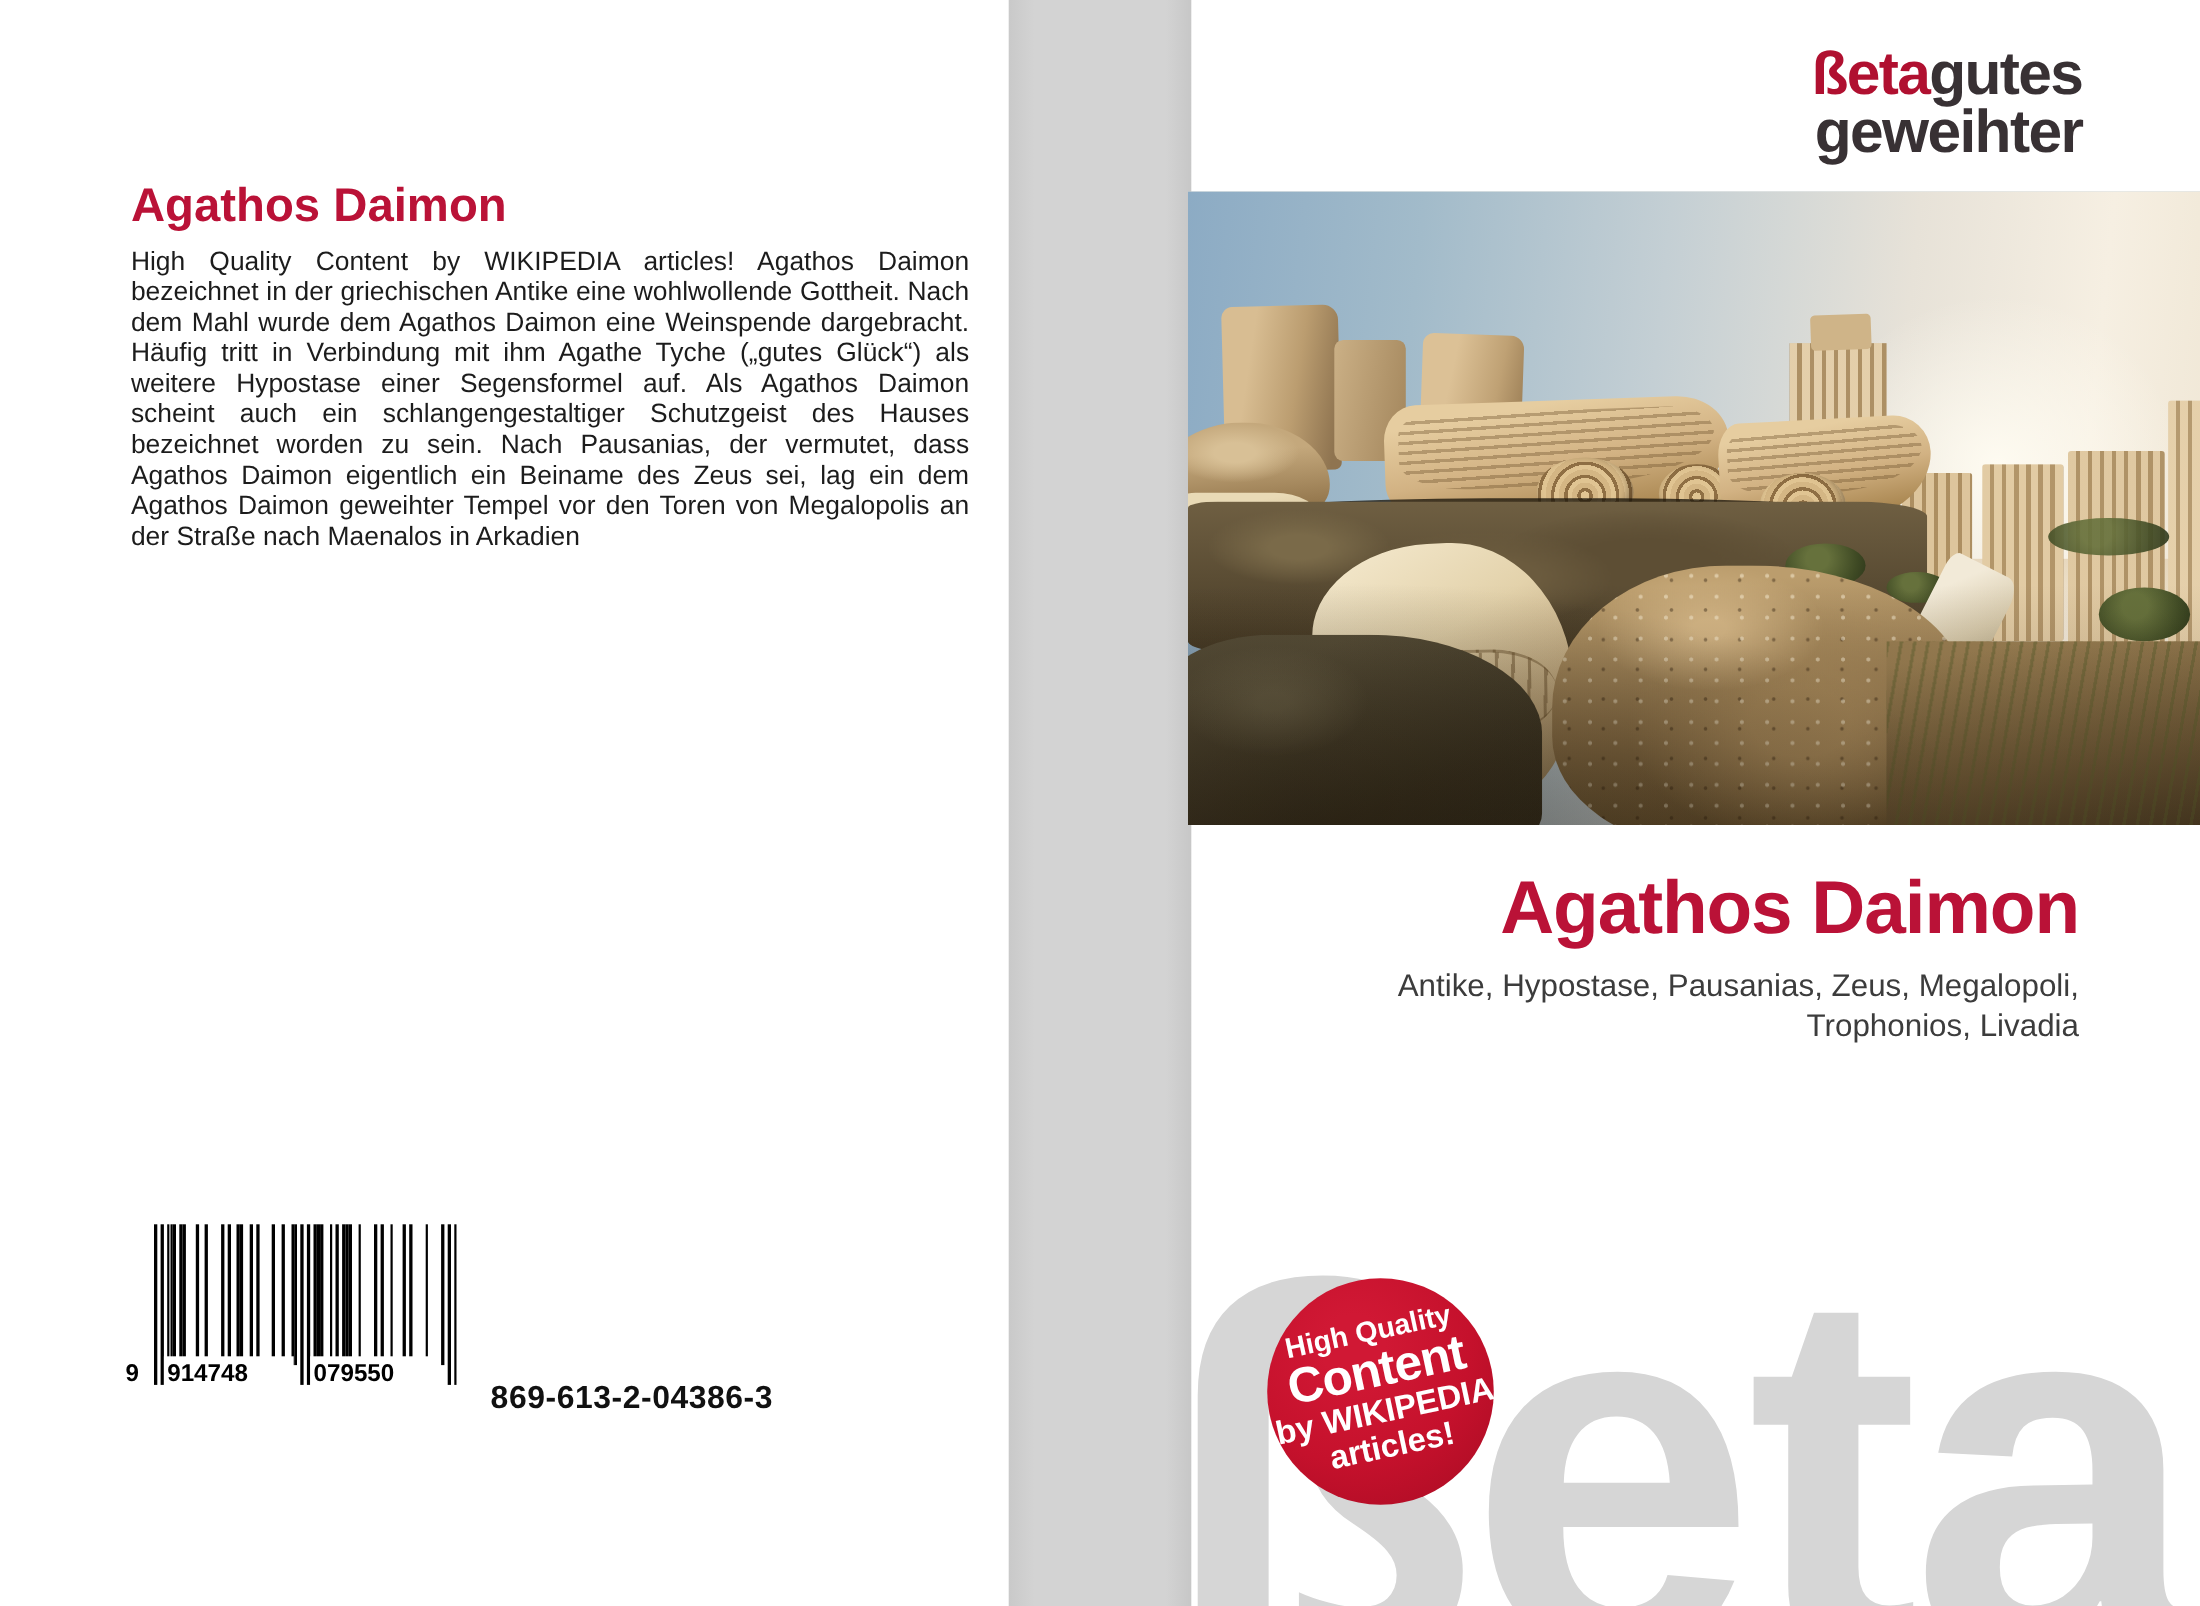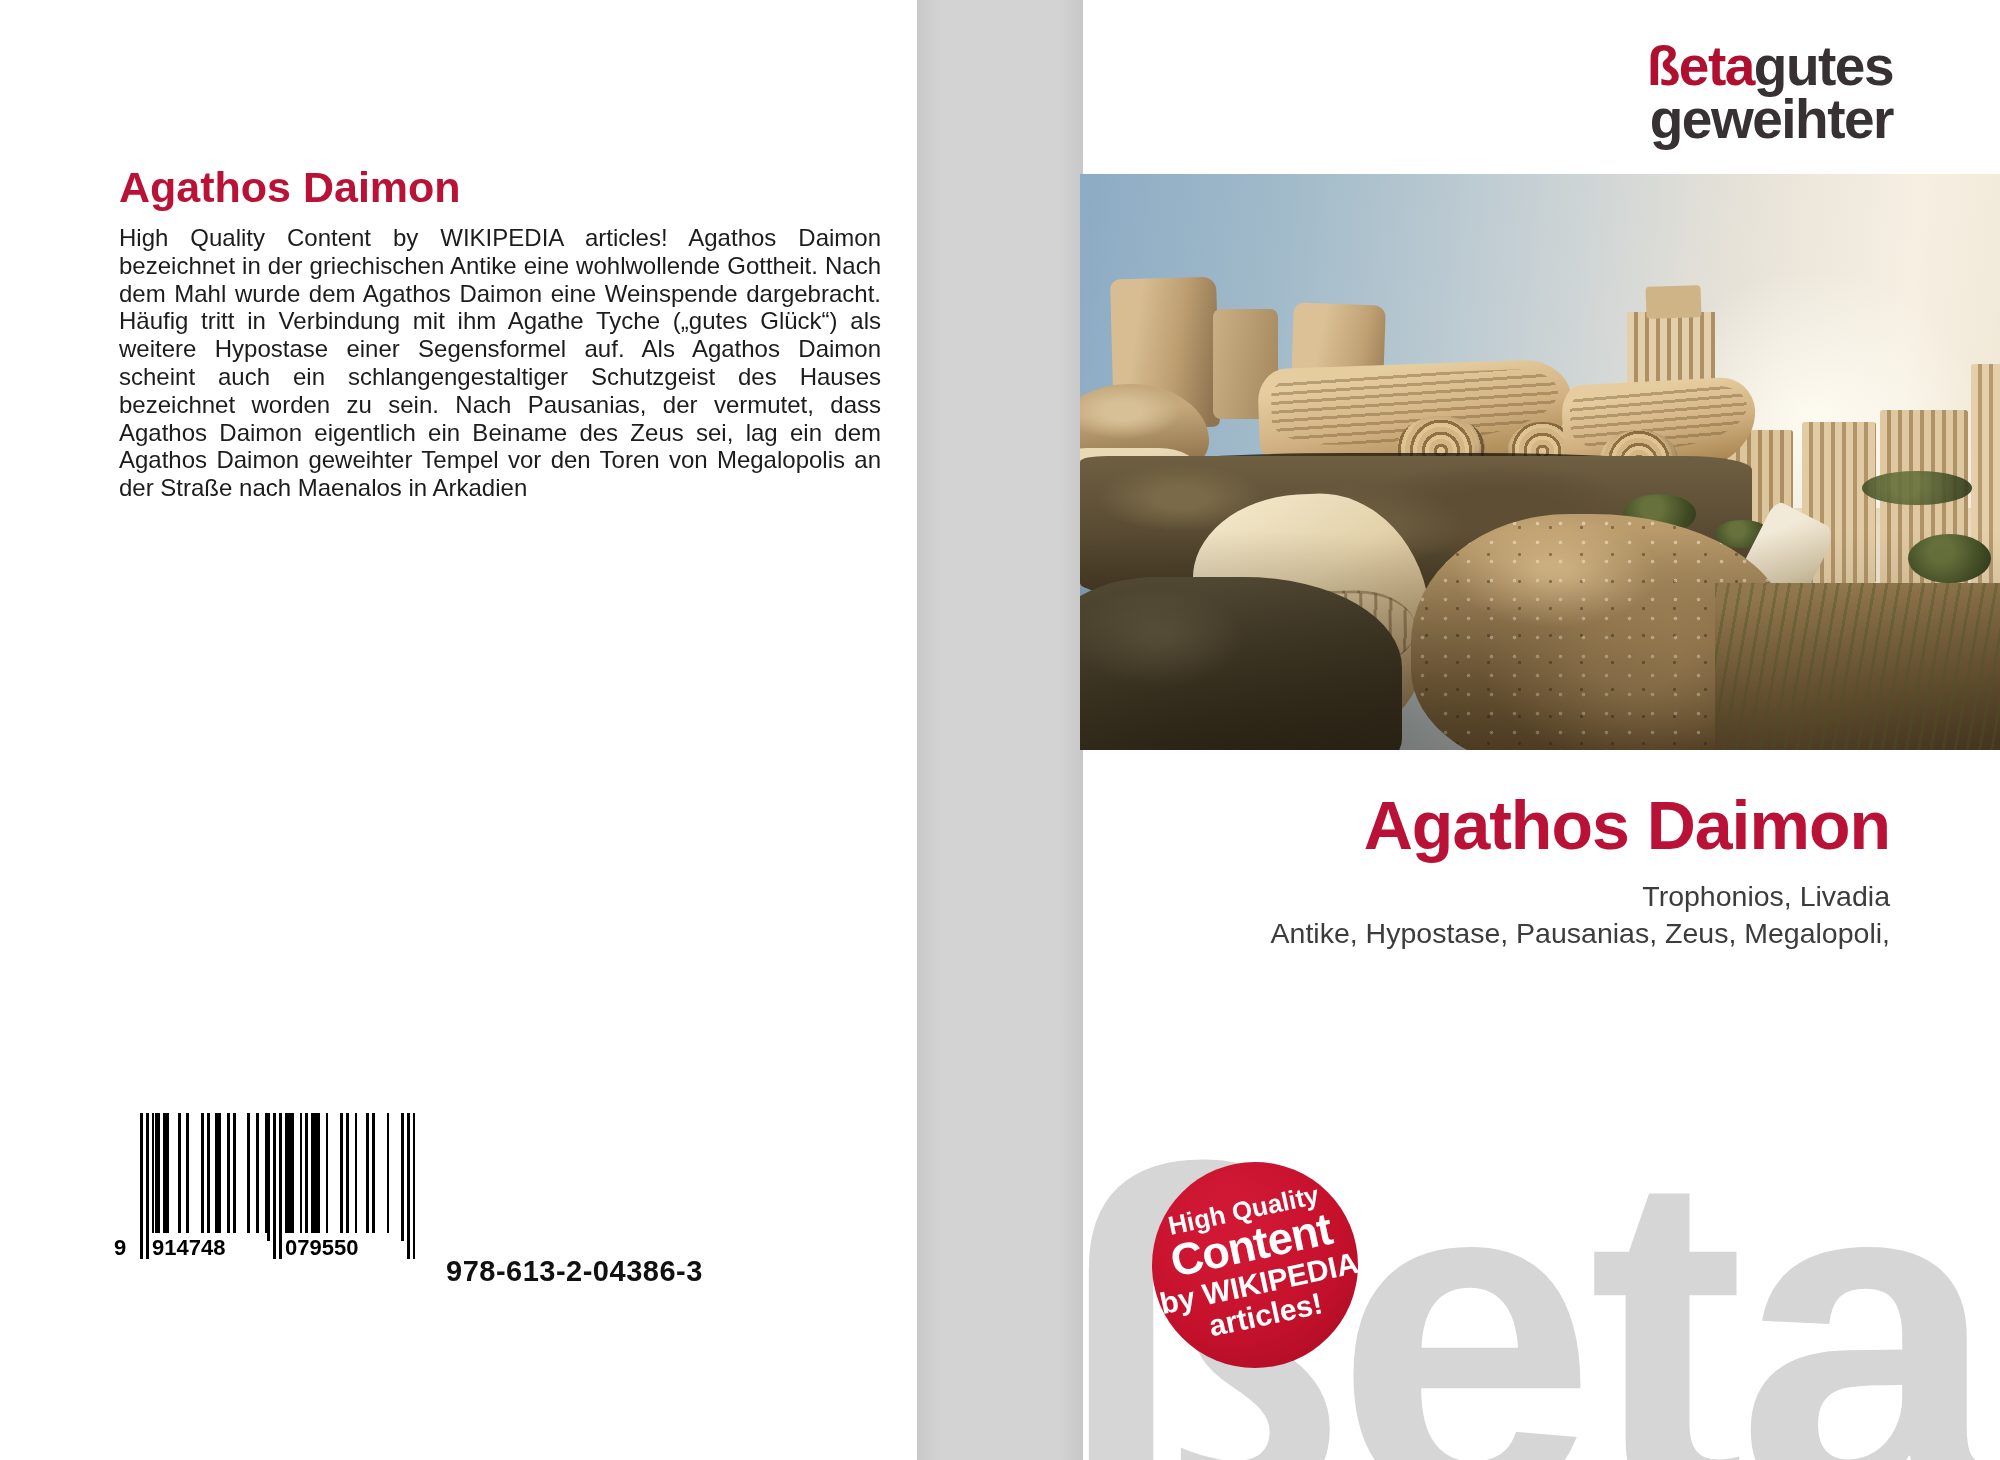--- a/index.html
+++ b/index.html
@@ -197,21 +197,21 @@
         <div class="bc-bar" style="left: 246.5px; height: 128px;"></div>
         <div class="bc-bar" style="left: 261px; height: 128px;"></div>
         <div class="bc-bar" style="left: 266.8px; height: 146px;"></div>
         <div class="bc-bar" style="left: 272.6px; height: 146px;"></div>
       </div>
     <div class="bc-lead">9</div>
     <div class="bc-label bc-label-1">914748</div>
     <div class="bc-label bc-label-2">079550</div>
   </div>
 
-  <div class="abs isbn-text">978-613-2-04386-3</div>
+  <div class="abs isbn-text">869-613-2-04386-3</div>
 
   <div class="abs spine"></div>
 
   <div class="abs logo">
     <div><span class="lr">ßeta</span><span>gutes</span></div>
     <div>geweihter</div>
   </div>
 
   <div class="abs photo">
     <div class="ph p-sky"></div>
@@ -252,22 +252,22 @@
     </div>
     <div class="ph p-rock-l"></div>
     <div class="ph p-boulder"></div>
     <div class="ph p-ground-r"></div>
     <div class="ph p-shrub p-s4"></div>
   </div>
 
   <div class="abs front-title">Agathos Daimon</div>
 
   <div class="abs front-subtitle">
+    <div>Antike, Hypostase, Pausanias, Zeus, Megalopoli,</div>
     <div>Trophonios, Livadia</div>
-    <div>Antike, Hypostase, Pausanias, Zeus, Megalopoli,</div>
   </div>
 
   <div class="abs watermark">ßeta</div>
 
   <div class="abs badge">
     <div class="badge-inner">
       <div class="badge-l1">High Quality</div>
       <div class="badge-l2">Content</div>
       <div class="badge-l3">by WIKIPEDIA</div>
       <div class="badge-l4">articles!</div>

